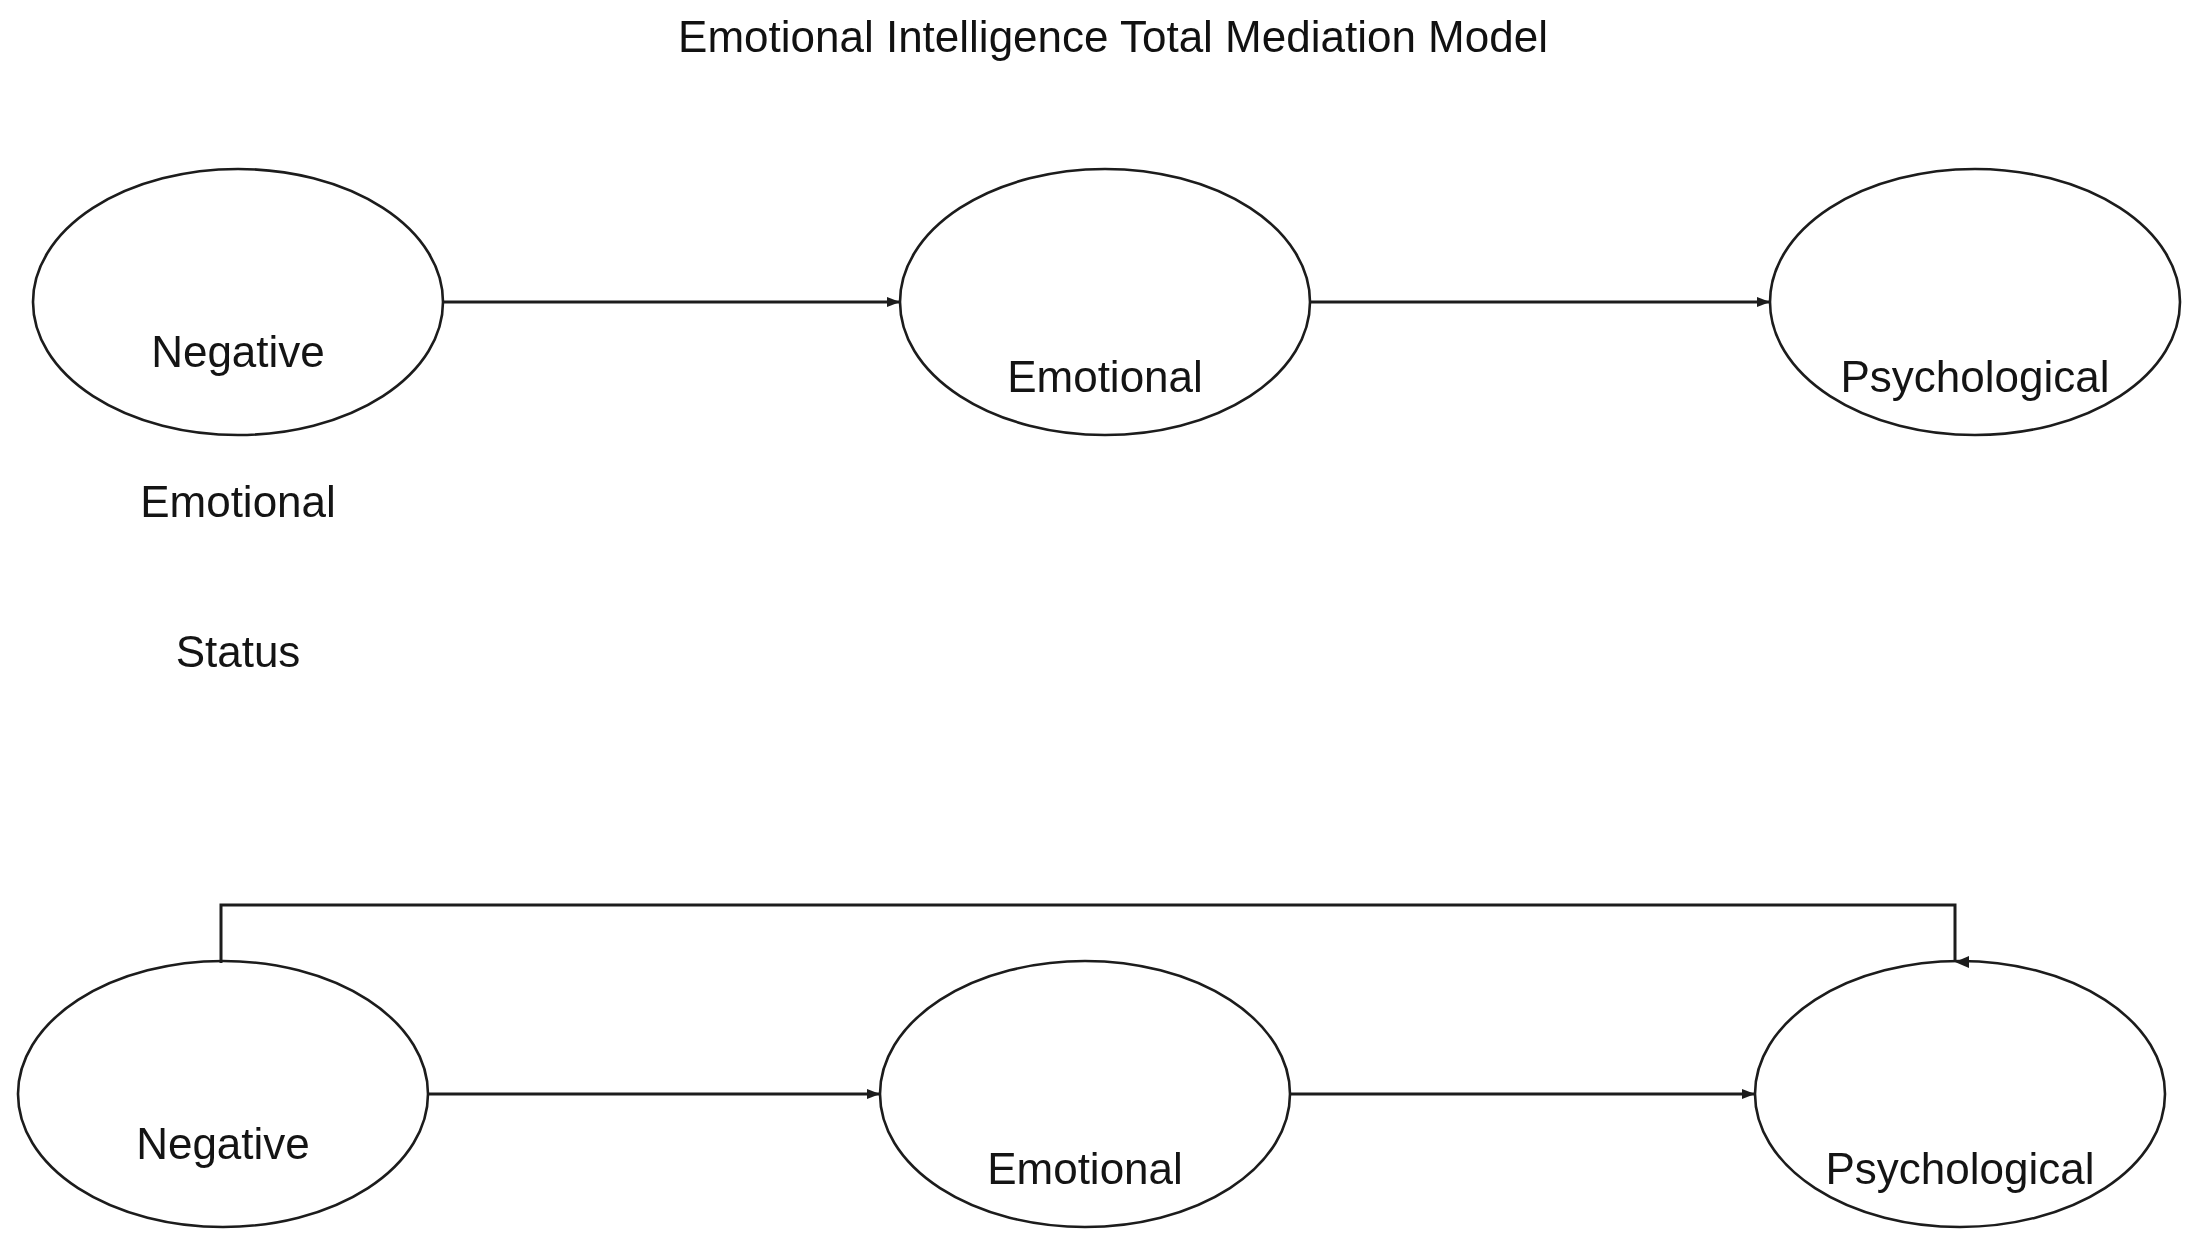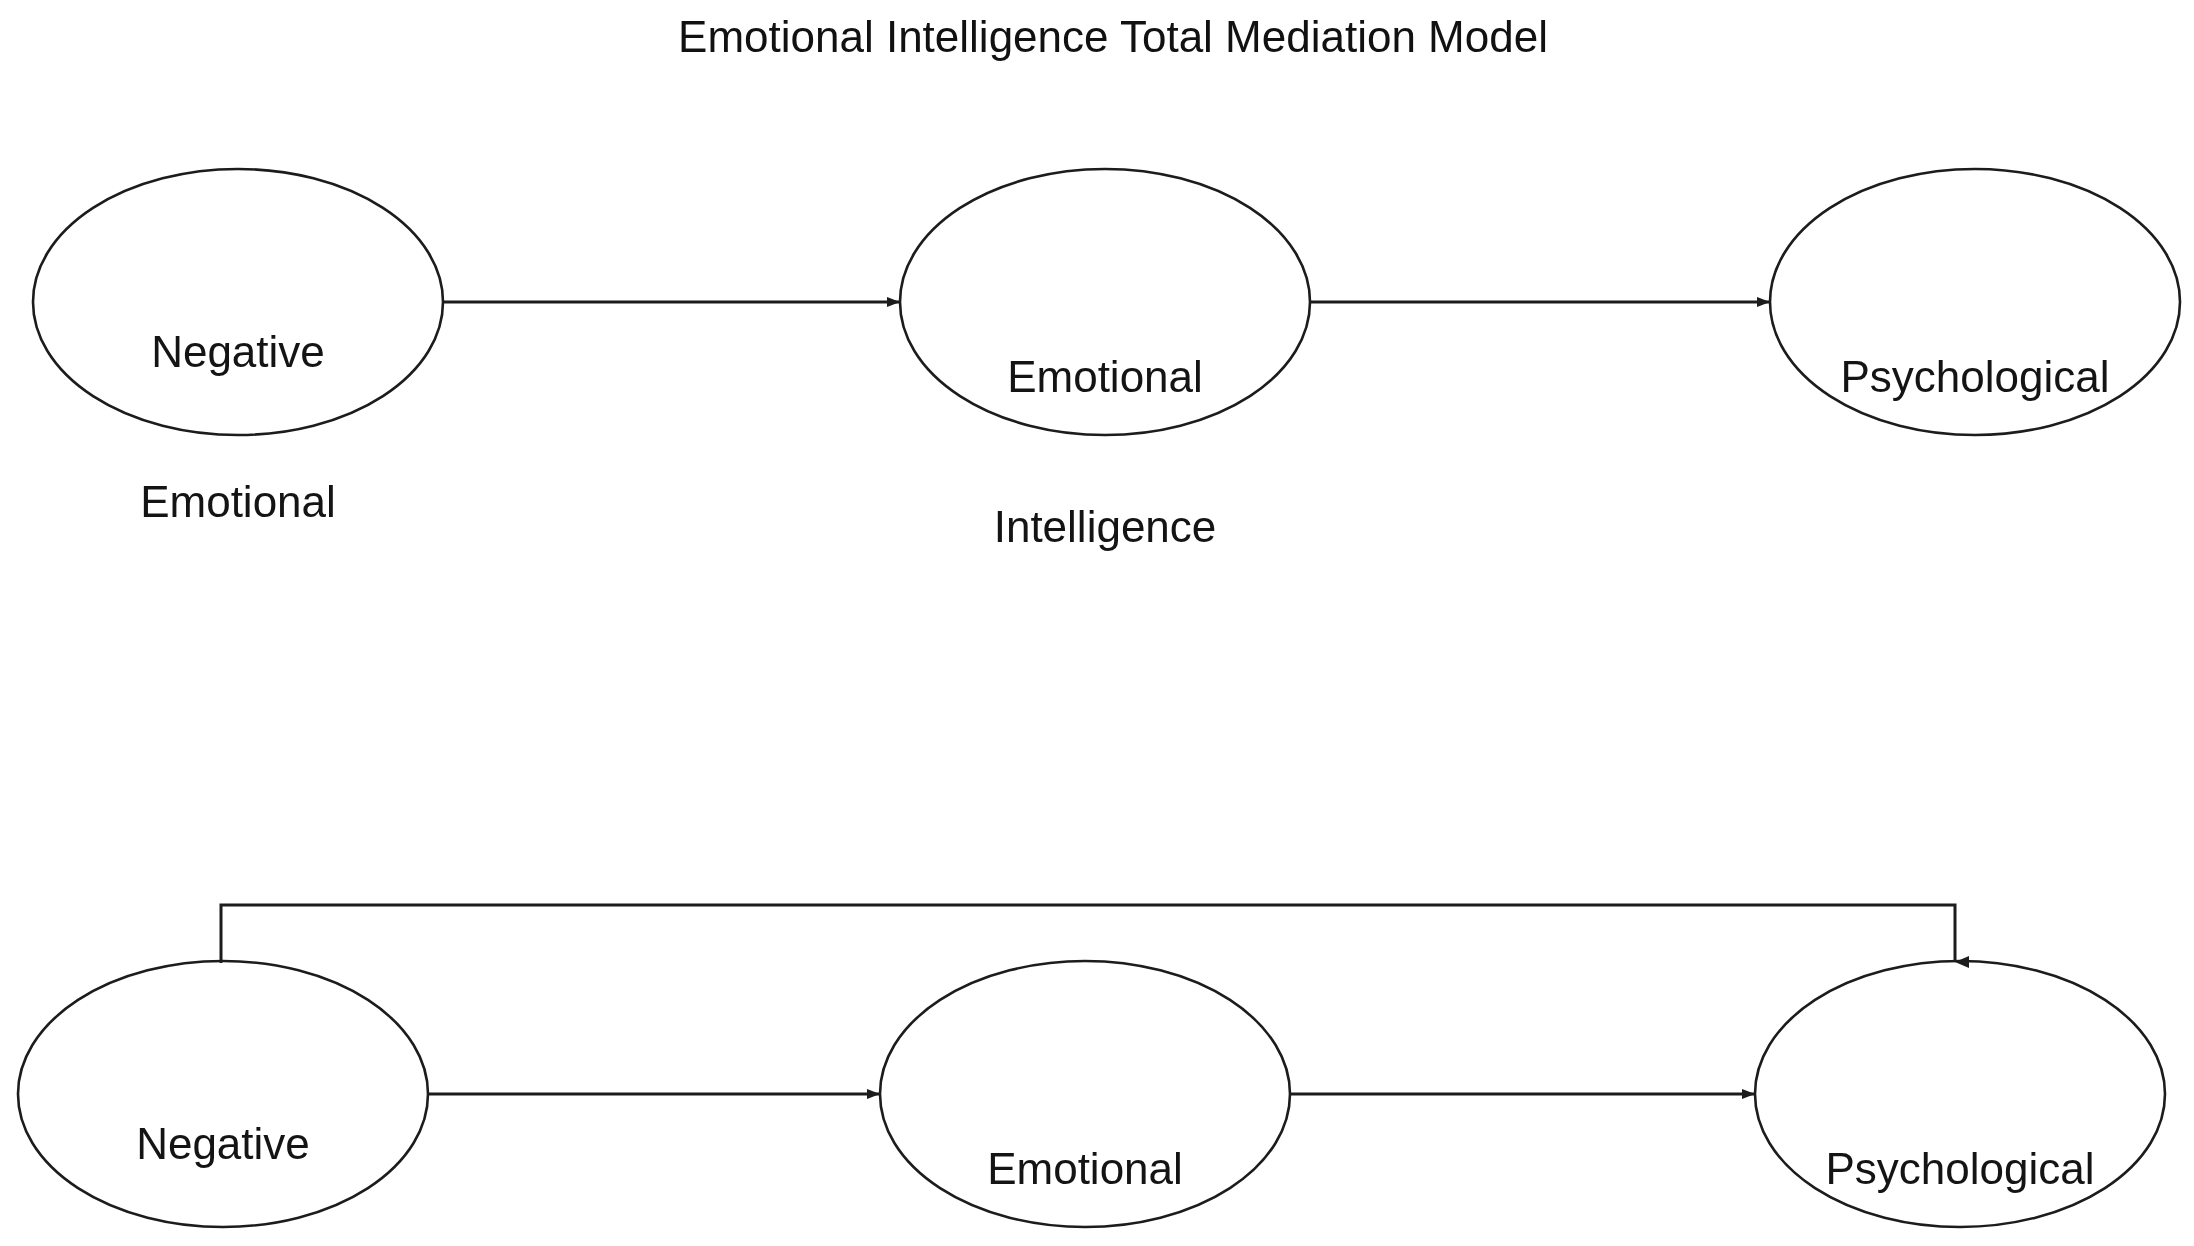--- a/index.html
+++ b/index.html
@@ -87,25 +87,25 @@
     <line x1="428" y1="1094" x2="880" y2="1094" stroke="#1c1c1c" stroke-width="3" marker-end="url(#arrowRight)"></line>
 
     <line x1="1290" y1="1094" x2="1755" y2="1094" stroke="#1c1c1c" stroke-width="3" marker-end="url(#arrowRight)"></line>
 
     <path d="M221,963 L221,905 L1955,905 L1955,962" fill="none" stroke="#1c1c1c" stroke-width="3" marker-end="url(#arrowDown)"></path>
   </svg>
 
   <div class="node-label" style="left:33px; top:227px; width:410px;">
     <div>Negative</div>
     <div>Emotional</div>
+    <div>Status</div>
   </div>
 
   <div class="node-label" style="left:900px; top:252px; width:410px;">
     <div>Emotional</div>
-    <div>Intelligence</div>
   </div>
 
   <div class="node-label" style="left:1770px; top:252px; width:410px;">
     <div>Psychological</div>
   </div>
 
   <div class="node-label" style="left:18px; top:1019px; width:410px;">
     <div>Negative</div>
     
     

